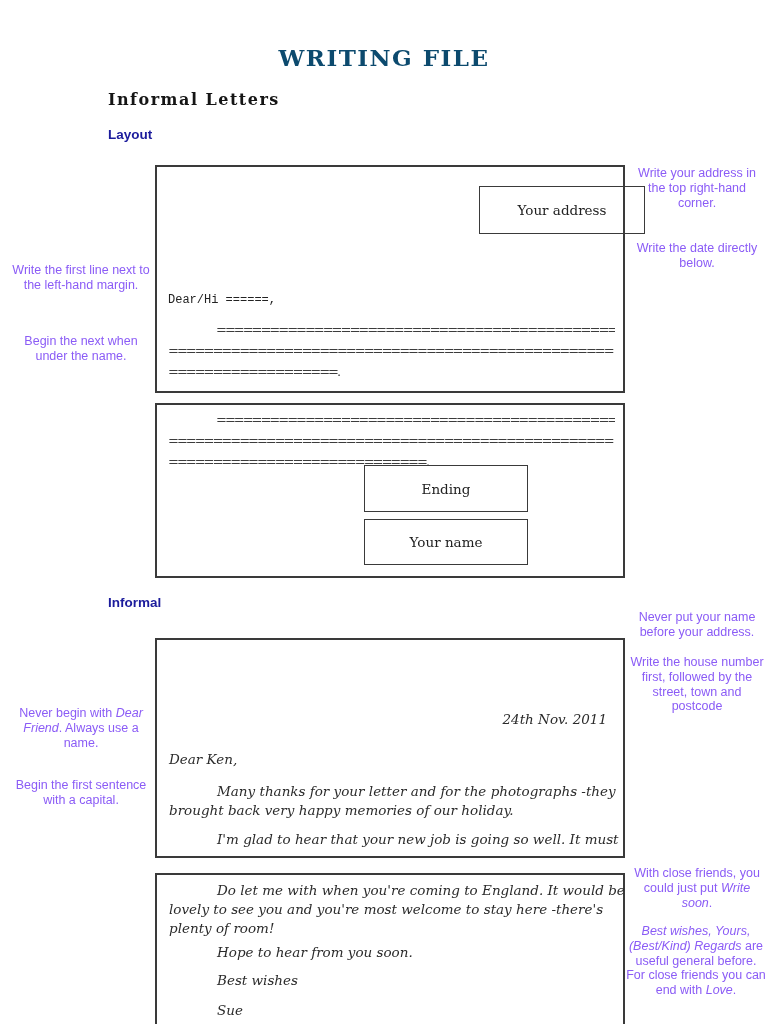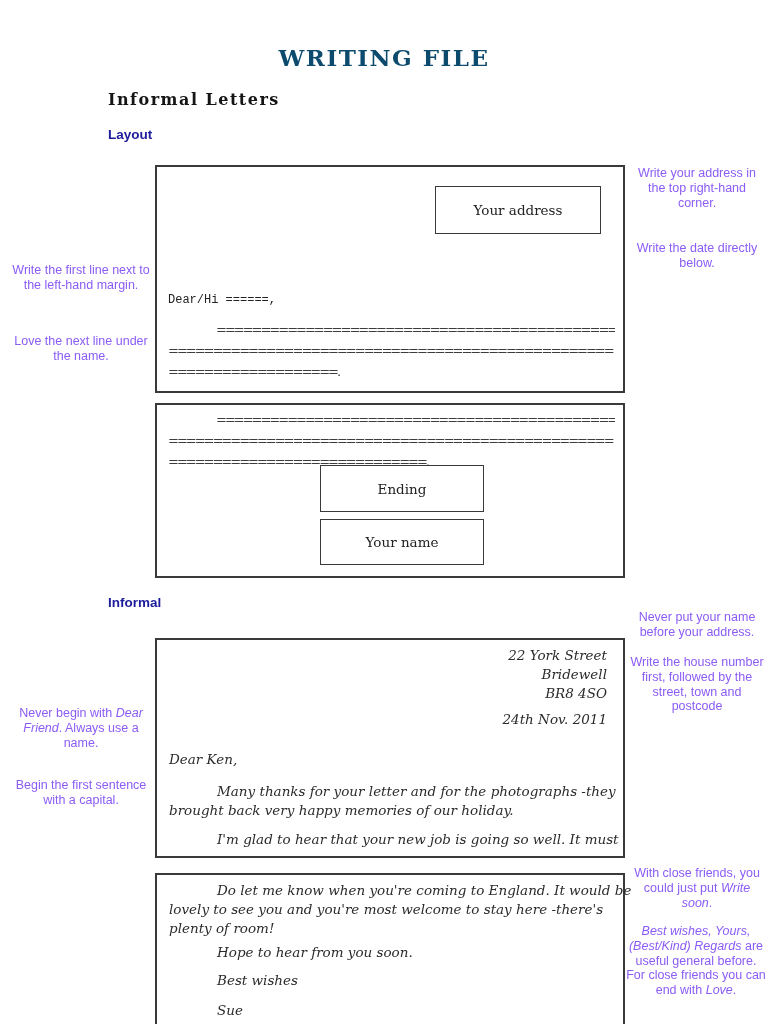--- a/index.html
+++ b/index.html
@@ -21,21 +21,21 @@
     position:absolute;left:108px;
     font-family:"Liberation Sans",sans-serif;font-weight:bold;font-size:13.5px;
     color:#1c1c9c;
   }
   .frame{
     position:absolute;border:2px solid #3a3a3a;background:#ffffff;box-sizing:border-box;
   }
   .slot{
     position:absolute;border:1.5px solid #3a3a3a;box-sizing:border-box;
     display:flex;align-items:center;justify-content:center;
-    font-family:"DejaVu Serif",serif;font-size:13.5px;color:#222;
+    font-family:"DejaVu Serif",serif;font-size:13.5px;color:#222;margin-left:44px;
   }
   .serif-line{
     position:absolute;font-family:Liberation Mono, monospace;font-size:12px;color:#222;
     white-space:nowrap;
   }
   .eq-block{
     position:absolute;left:11px;right:8px;overflow:hidden;
     font-family:"DejaVu Sans",sans-serif;font-size:13px;letter-spacing:-2px;
     color:#3c3c3c;line-height:21px;white-space:nowrap;
   }
@@ -78,50 +78,45 @@
     <div class="eq-block" style="top:4px;">
       <div class="eq-indent">=============================================</div>
       <div>==================================================</div>
       <div>=============================.</div>
     </div>
     <div class="slot" style="left:163px;top:60px;width:164px;height:47px;">Ending</div>
     <div class="slot" style="left:163px;top:114px;width:164px;height:46px;">Your name</div>
   </div>
 
   <div class="note" style="left:10px;top:263px;width:142px;">Write the first line next to the left-hand margin.</div>
-  <div class="note" style="left:10px;top:334px;width:142px;">Love the next line under the name.</div>
+  <div class="note" style="left:10px;top:334px;width:142px;">Begin the next when under the name.</div>
   <div class="note" style="left:628px;top:166px;width:138px;">Write your address in the top right-hand corner.</div>
   <div class="note" style="left:628px;top:241px;width:138px;">Write the date directly below.</div>
 
   <div class="section-label" style="top:595px;">Informal</div>
 
   <div class="note" style="left:628px;top:610px;width:138px;">Never put your name before your address.</div>
   <div class="note" style="left:630px;top:655px;width:134px;">Write the house number first, followed by the street, town and postcode</div>
 
   <div class="note" style="left:10px;top:706px;width:142px;"><span>Never begin with </span><em>Dear Friend</em><span>. Always use a name.</span></div>
   <div class="note" style="left:10px;top:778px;width:142px;">Begin the first sentence with a capital.</div>
 
   <div class="frame" style="left:155px;top:638px;width:470px;height:220px;">
-    <div class="hw hw-right" style="top:6px;">
-      <span class="letter-line">22 York Street</span>
-      <span class="letter-line">Bridewell</span>
-      <span class="letter-line">BR8 4SO</span>
-    </div>
     <div class="hw hw-right" style="top:70px;">24th Nov. 2011</div>
     <div class="hw hw-left" style="top:110px;">Dear Ken,</div>
     <div class="hw hw-left" style="top:142px;">
       <span class="letter-line hw-indent">Many thanks for your letter and for the photographs -they</span>
       <span class="letter-line">brought back very happy memories of our holiday.</span>
     </div>
     <div class="hw hw-left hw-indent" style="top:190px;">I'm glad to hear that your new job is going so well. It must</div>
   </div>
 
   <div class="frame" style="left:155px;top:873px;width:470px;height:170px;">
     <div class="hw hw-left" style="top:6px;">
-      <span class="letter-line hw-indent">Do let me know when you're coming to England. It would be</span>
+      <span class="letter-line hw-indent">Do let me with when you're coming to England. It would be</span>
       <span class="letter-line">lovely to see you and you're most welcome to stay here -there's</span>
       <span class="letter-line">plenty of room!</span>
     </div>
     <div class="hw hw-left hw-indent" style="top:68px;">Hope to hear from you soon.</div>
     <div class="hw hw-left hw-indent" style="top:96px;">Best wishes</div>
     <div class="hw hw-left hw-indent" style="top:126px;">Sue</div>
   </div>
 
   <div class="note" style="left:628px;top:866px;width:138px;"><span>With close friends, you could just put </span><em>Write soon</em><span>.</span></div>
   <div class="note" style="left:626px;top:924px;width:140px;"><em>Best wishes, Yours, (Best/Kind) Regards</em><span> are useful general before. For close friends you can end with </span><em>Love</em><span>.</span></div>

